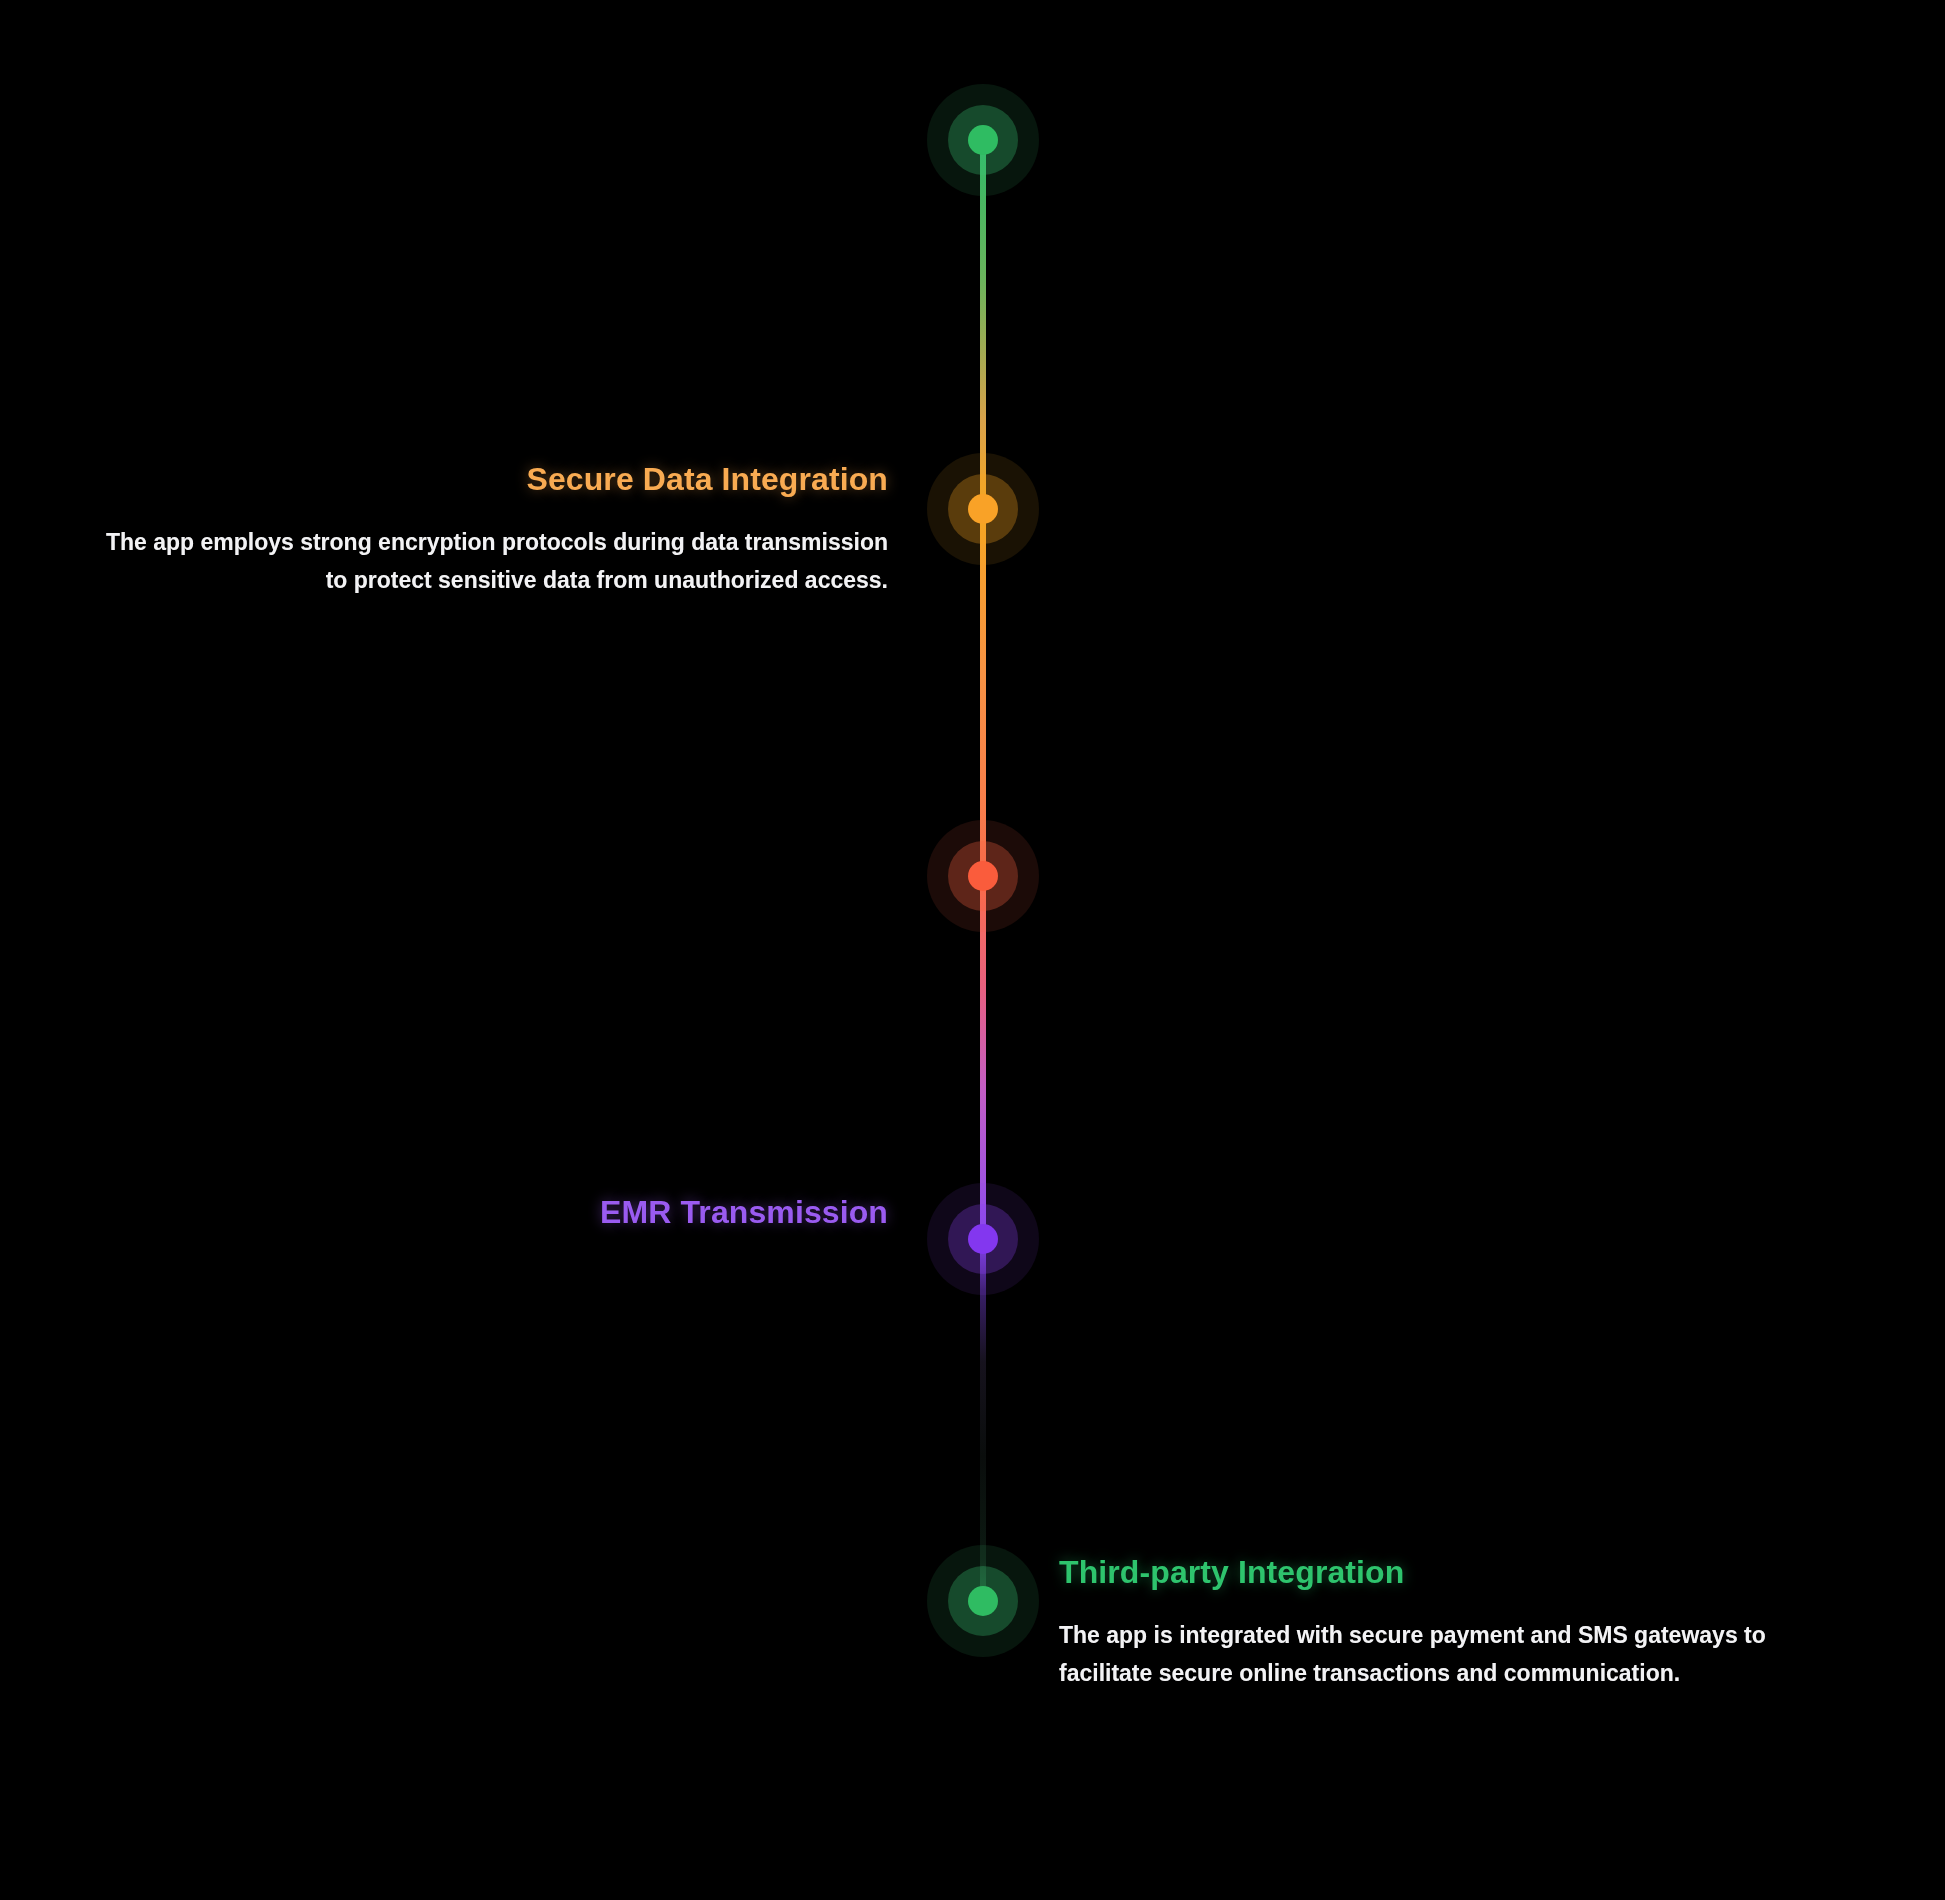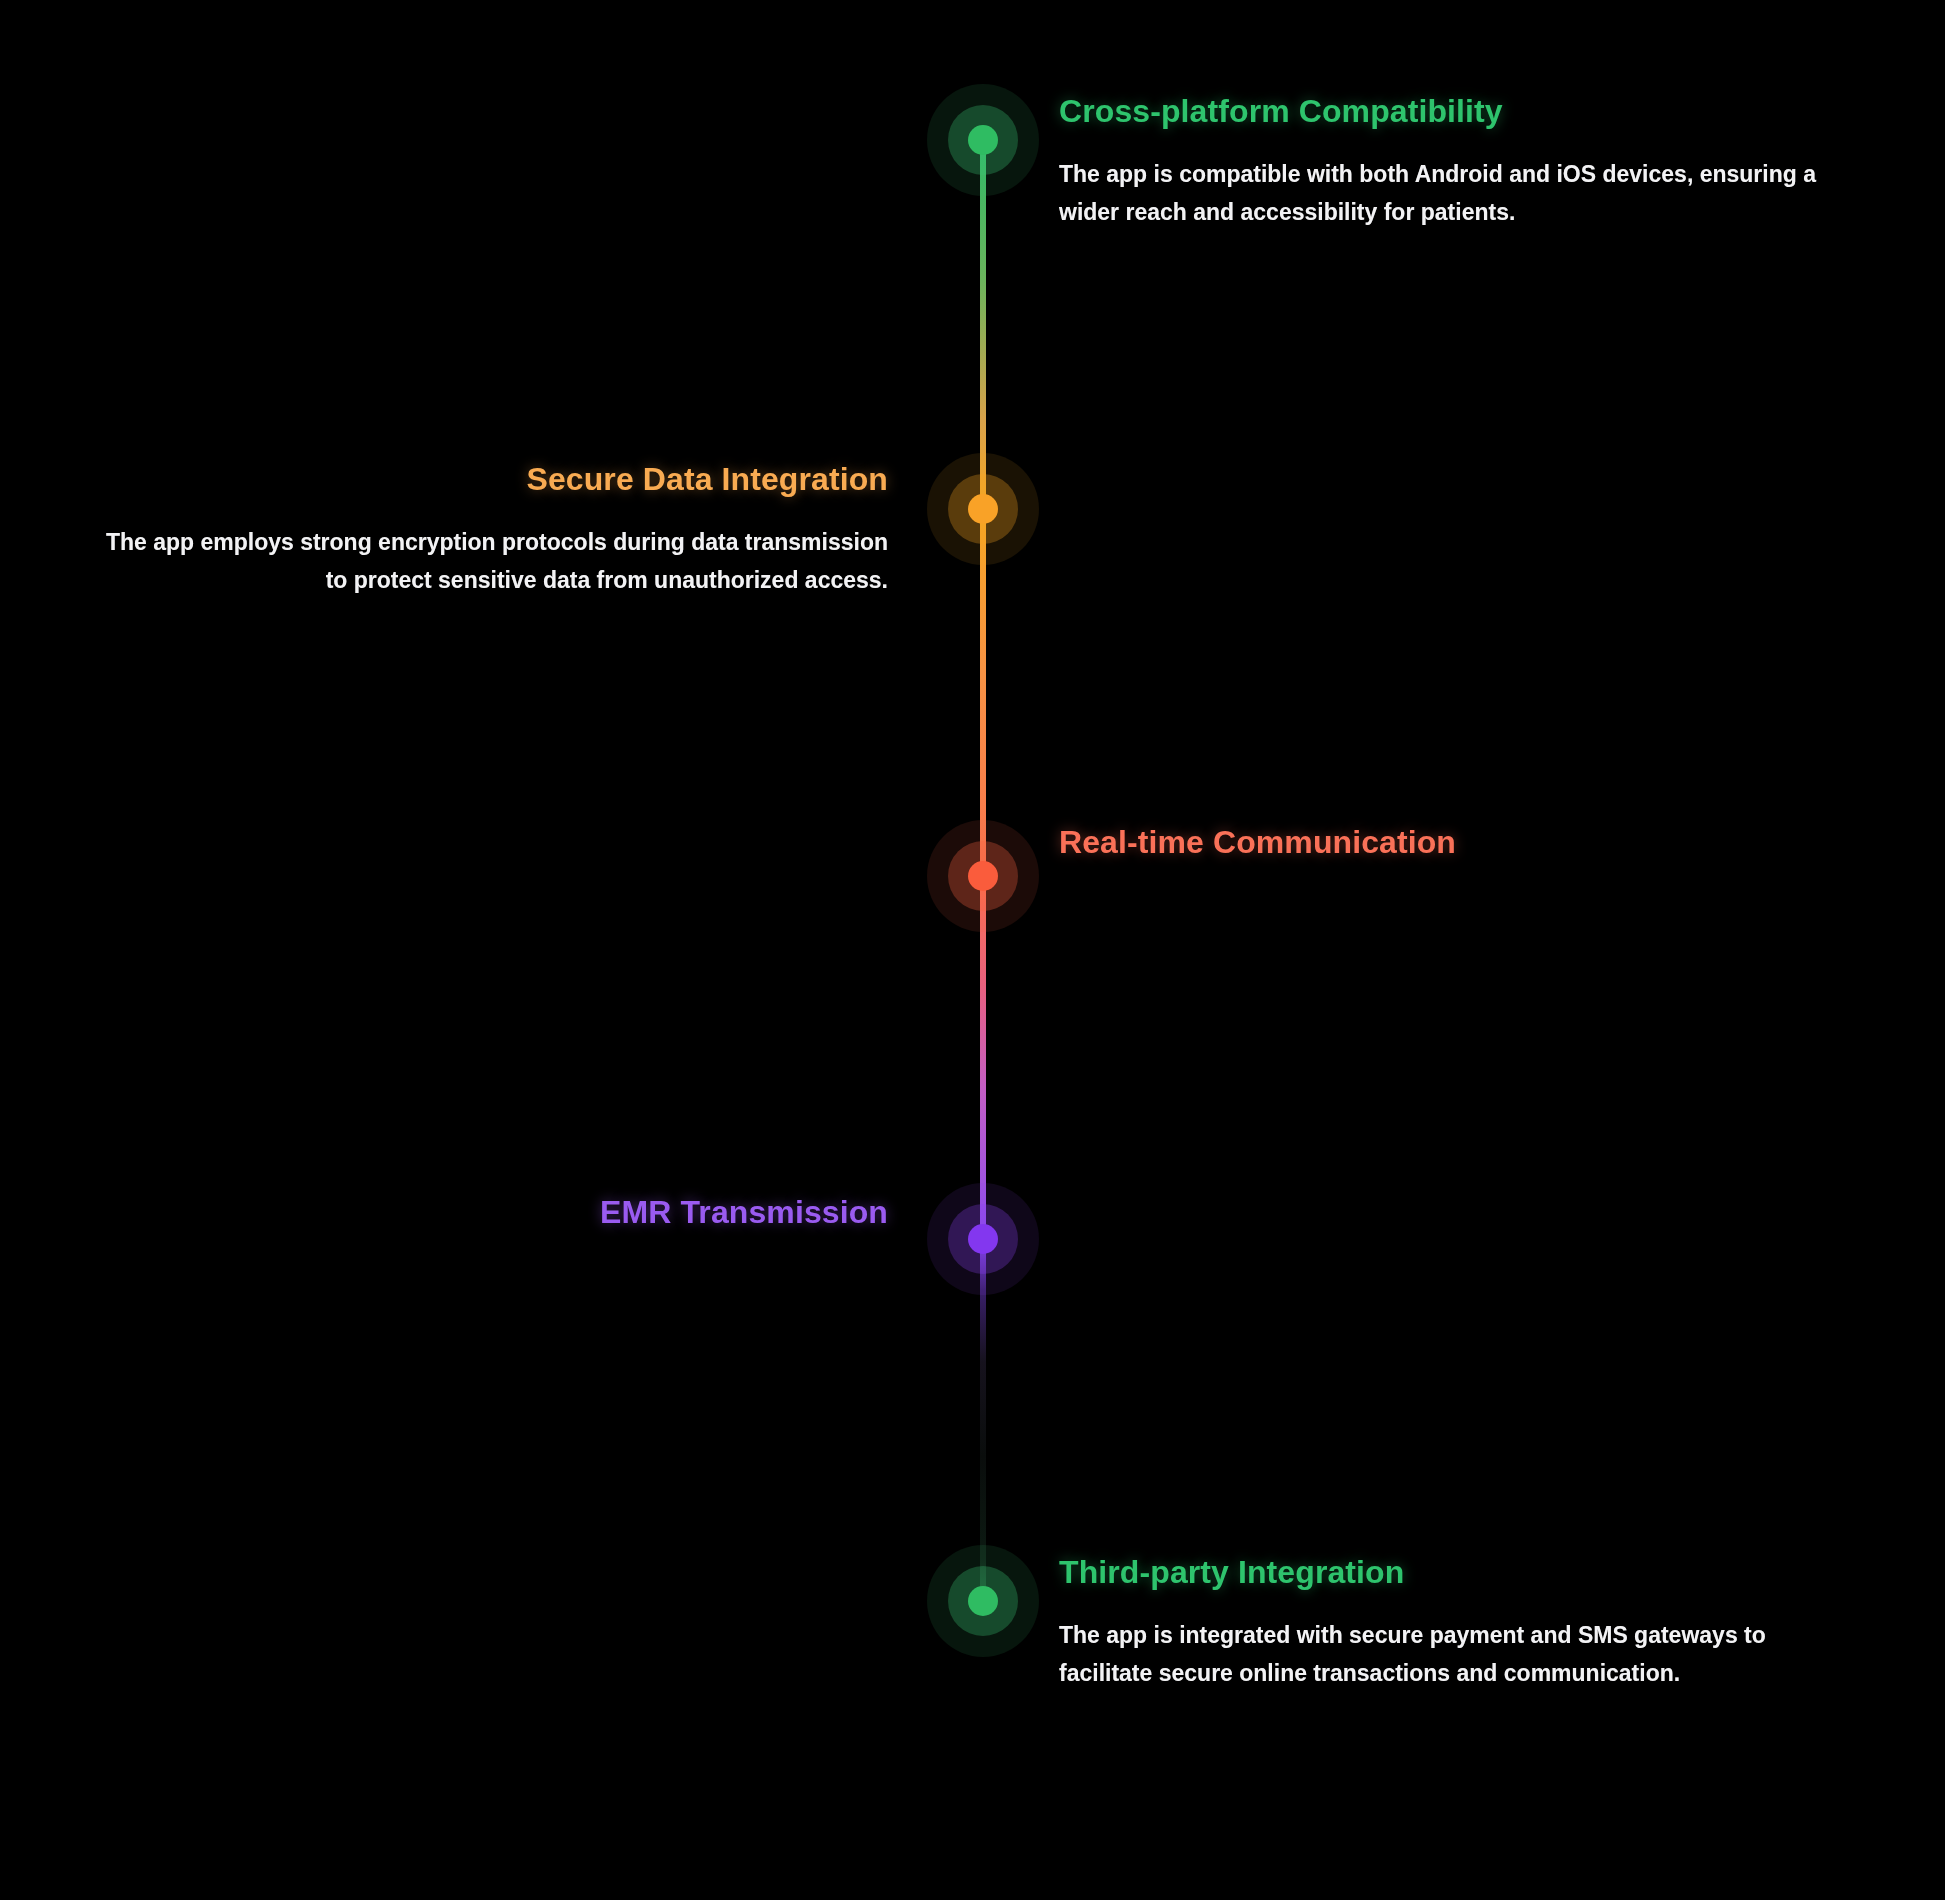--- a/index.html
+++ b/index.html
@@ -118,42 +118,37 @@
   <div class="spine spine-1"></div>
   <div class="spine spine-2"></div>
   <div class="spine spine-3"></div>
   <div class="spine spine-4"></div>
 
   <div class="node node-green" style="top:140px;">
     <span class="ring-outer"></span>
     <span class="ring-mid"></span>
     <span class="core"></span>
   </div>
-  <div class="entry side-right" style="left:1059px; top:94px; width:822px;">
-    <h2 class="entry-title t-green">Cross-platform Compatibility</h2>
-    <p class="entry-body">The app is compatible with both Android and iOS devices, ensuring a wider reach and accessibility for patients.</p>
-  </div>
 
   <div class="node node-orange" style="top:509px;">
     <span class="ring-outer"></span>
     <span class="ring-mid"></span>
     <span class="core"></span>
   </div>
   <div class="entry side-left" style="left:85px; top:462px; width:803px;">
     <h2 class="entry-title t-orange">Secure Data Integration</h2>
     <p class="entry-body">The app employs strong encryption protocols during data transmission to protect sensitive data from unauthorized access.</p>
   </div>
 
   <div class="node node-salmon" style="top:876px;">
     <span class="ring-outer"></span>
     <span class="ring-mid"></span>
     <span class="core"></span>
   </div>
   <div class="entry side-right" style="left:1059px; top:825px; width:803px;">
-    <h2 class="entry-title t-salmon">Real-time Communication</h2>
   </div>
 
   <div class="node node-purple" style="top:1239px;">
     <span class="ring-outer"></span>
     <span class="ring-mid"></span>
     <span class="core"></span>
   </div>
   <div class="entry side-left" style="left:85px; top:1195px; width:803px;">
     <h2 class="entry-title t-purple">EMR Transmission</h2>
   </div>

